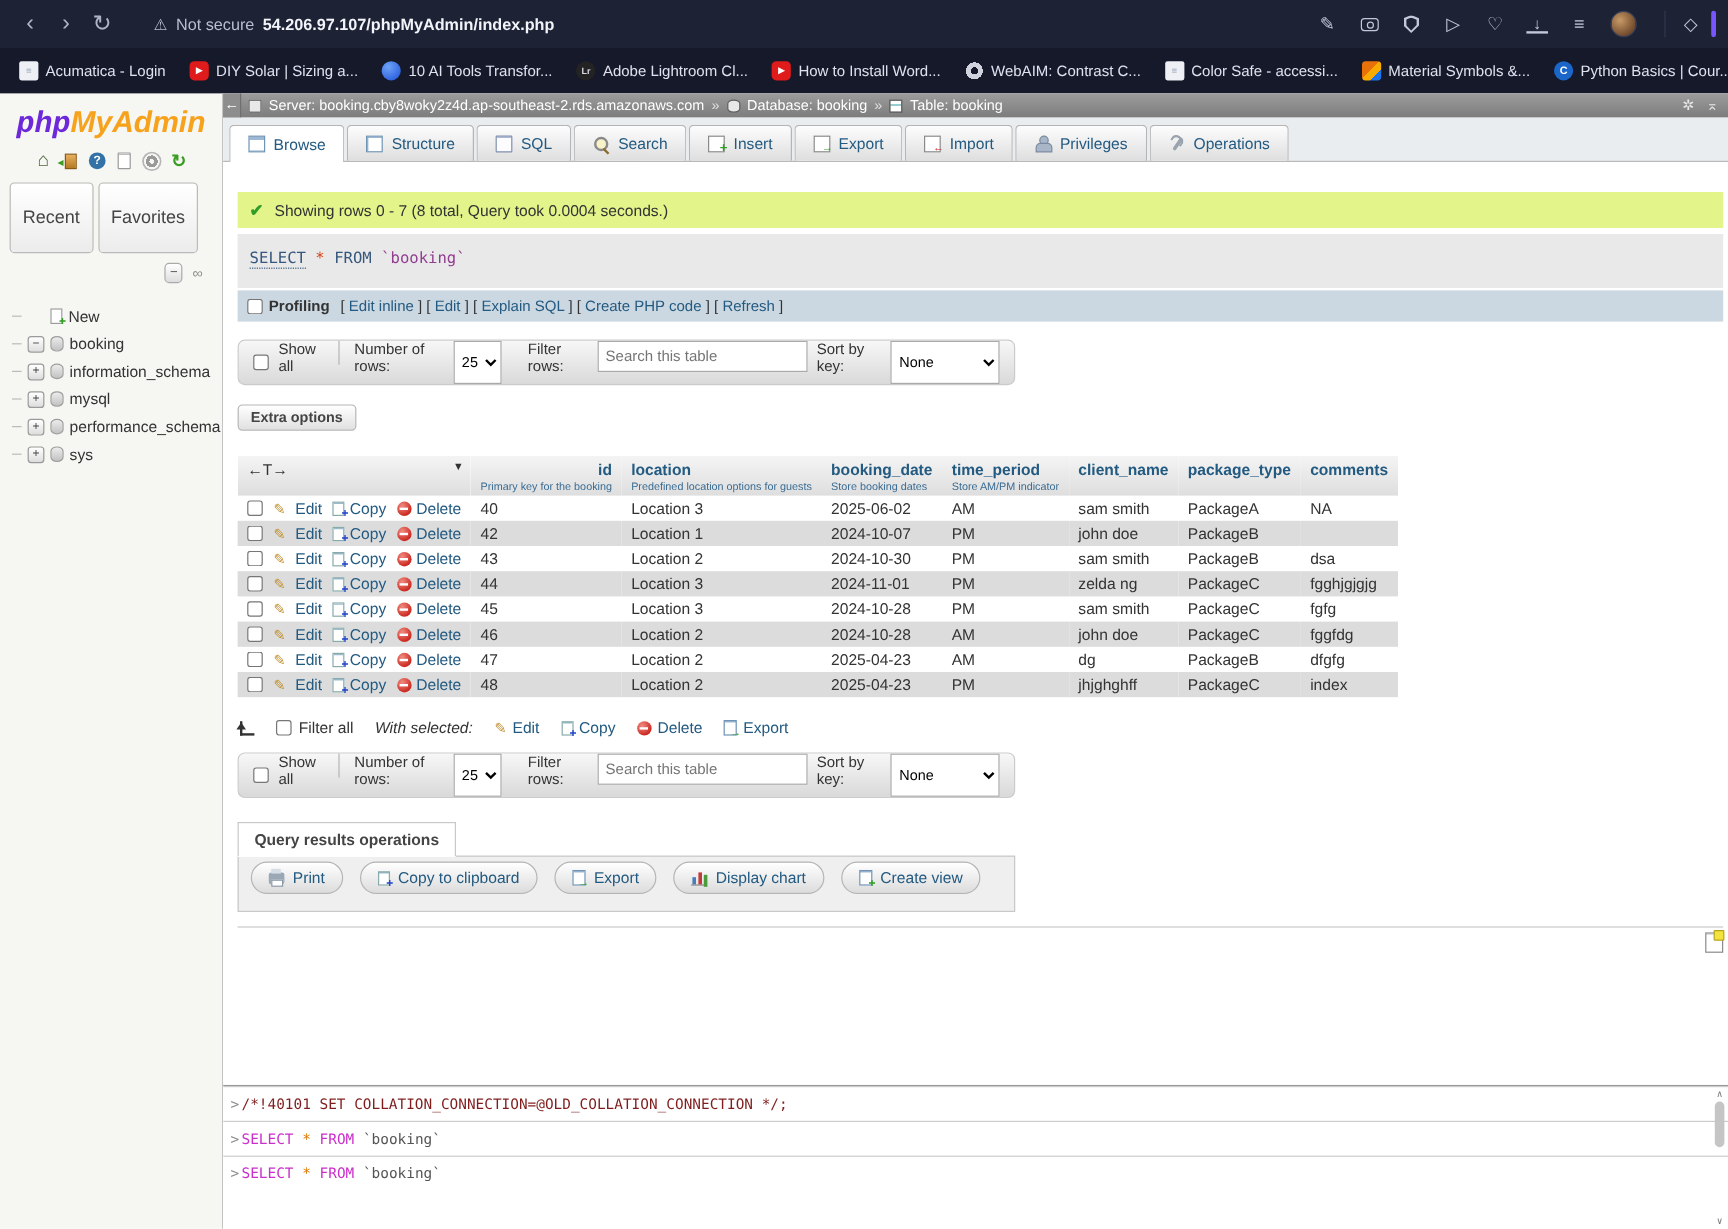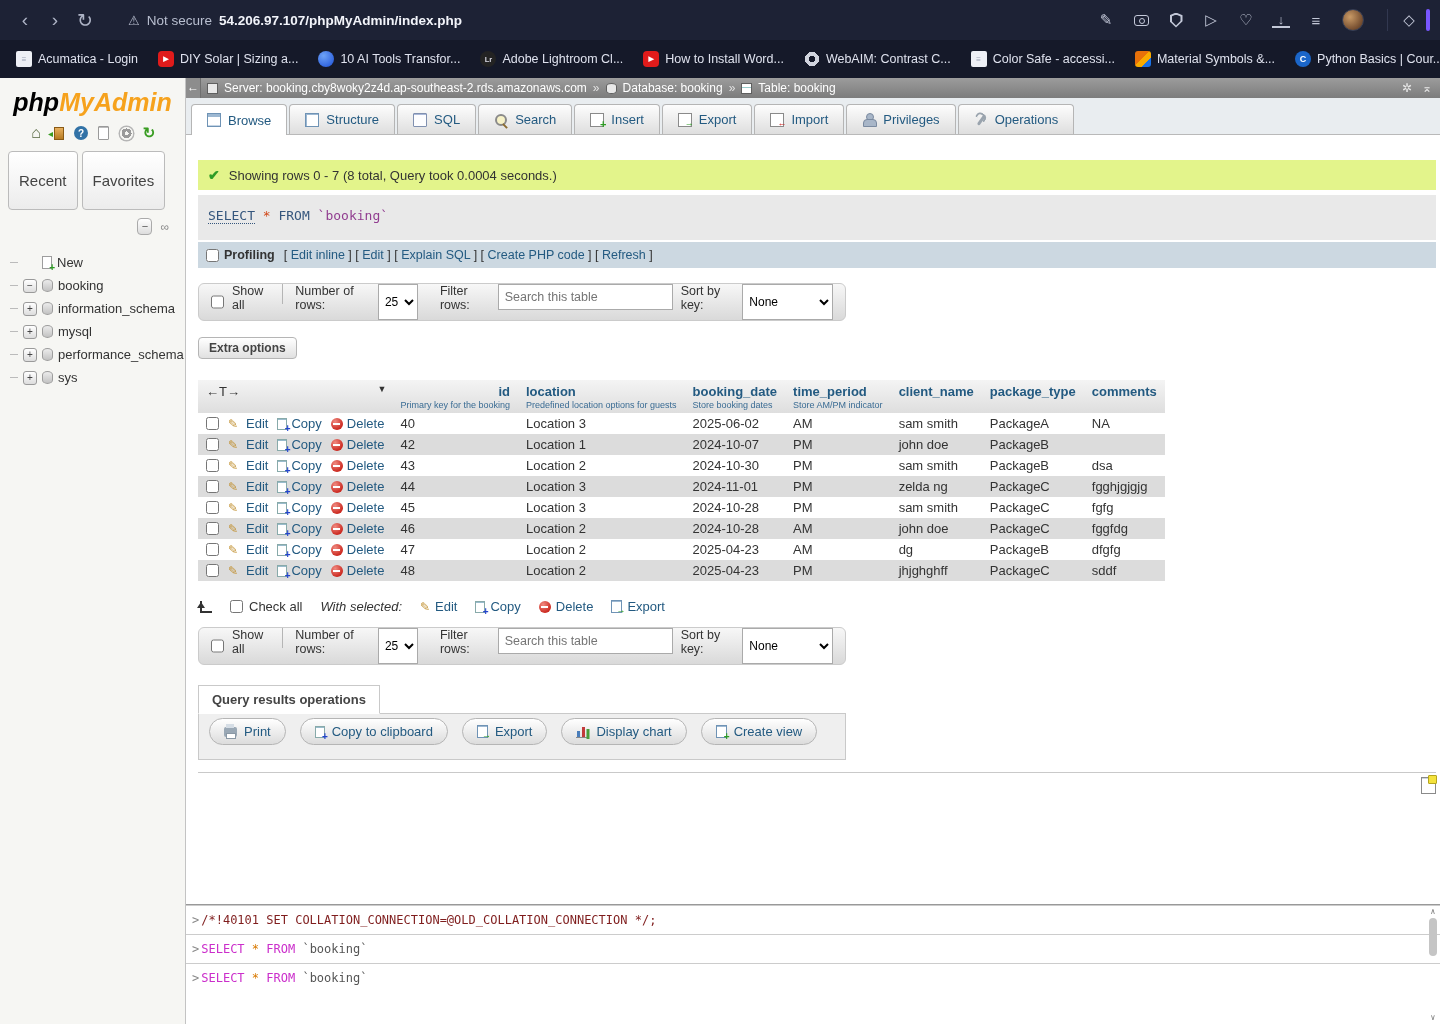--- a/index.html
+++ b/index.html
@@ -34,21 +34,21 @@
   .fav[data-icon="material"] { background:linear-gradient(135deg, #e8710a 0 45%, #f9ab00 45% 70%, #1a73e8 70%); border-radius:3px; }
   .fav[data-icon="coursera"] { background:#1b66c9; border-radius:50%; color:#fff; }
 
   
   .app { display:flex; height:946px; }
   .sidebar { width:186px; background:#f6f6f3; border-right:1px solid #c3c3c3; flex:0 0 186px; }
   .main { flex:1; display:flex; flex-direction:column; background:#fff; min-width:0; }
 
   
   .logo { text-align:center; margin-top:10px; font-size:25px; font-weight:bold; font-style:italic; cursor:pointer; }
-  .logo .p1 { color:#000000; } .logo .p2 { color:#f6a21d; }
+  .logo .p1 { color:#6d28d9;font-family:Liberation Mono, monospace; } .logo .p2 { color:#f6a21d; }
   .side-icons { display:flex; justify-content:center; gap:7px; margin-top:8px; align-items:center; }
   .si { width:16px; height:16px; display:inline-flex; align-items:center; justify-content:center; font-size:14px; cursor:pointer; }
   .si-home { color:#55663f; font-size:16px; }
   .si-door { width:10px; height:13px; background:linear-gradient(#e8b05e,#b57a22); border:1px solid #8a5a14; position:relative; }
   .si-door::after { content:'◂'; position:absolute; left:-7px; top:0px; color:#3a9d23; font-size:10px; }
   .si-help { width:14px; height:14px; border-radius:50%; background:#3272a6; color:#fff; font-size:10px; font-weight:bold; }
   .si-doc { width:11px; height:14px; background:#fff; border:1px solid #9a9a9a; border-radius:1px; box-shadow:inset 0 3px 0 -2px #bbb, inset 0 6px 0 -5px #bbb; }
   .si-gear { width:13px; height:13px; border-radius:50%; background:radial-gradient(circle, #f6f6f3 0 2px, #9a9a9a 2px 5px, #f6f6f3 5px); box-shadow:0 0 0 1.5px #b5b5b5; }
   .si-refresh { color:#3a9d23; font-size:15px; font-weight:bold; }
   .panel-tabs { display:flex; gap:4px; margin:10px 0 0 8px; }
@@ -685,30 +685,30 @@
                     <span>Delete</span>
                   </a>
                 </span>
               </td>
               <td class="num">48</td>
               <td>Location 2</td>
               <td>2025-04-23</td>
               <td>PM</td>
               <td>jhjghghff</td>
               <td>PackageC</td>
-              <td>sddf</td>
+              <td>index</td>
             </tr>
           </tbody>
       </table>
 
       <div class="tfoot-row">
         <span class="checkall-arrow"></span>
         <label>
             <input type="checkbox" style="">
-            <span>Check all</span>
+            <span>Filter all</span>
           </label>
         <em>With selected:</em>
         <a>
             <span class="pencil">✎</span>
             <span>Edit</span>
           </a>
         <a>
             <span class="copy-ico"></span>
             <span>Copy</span>
           </a>

